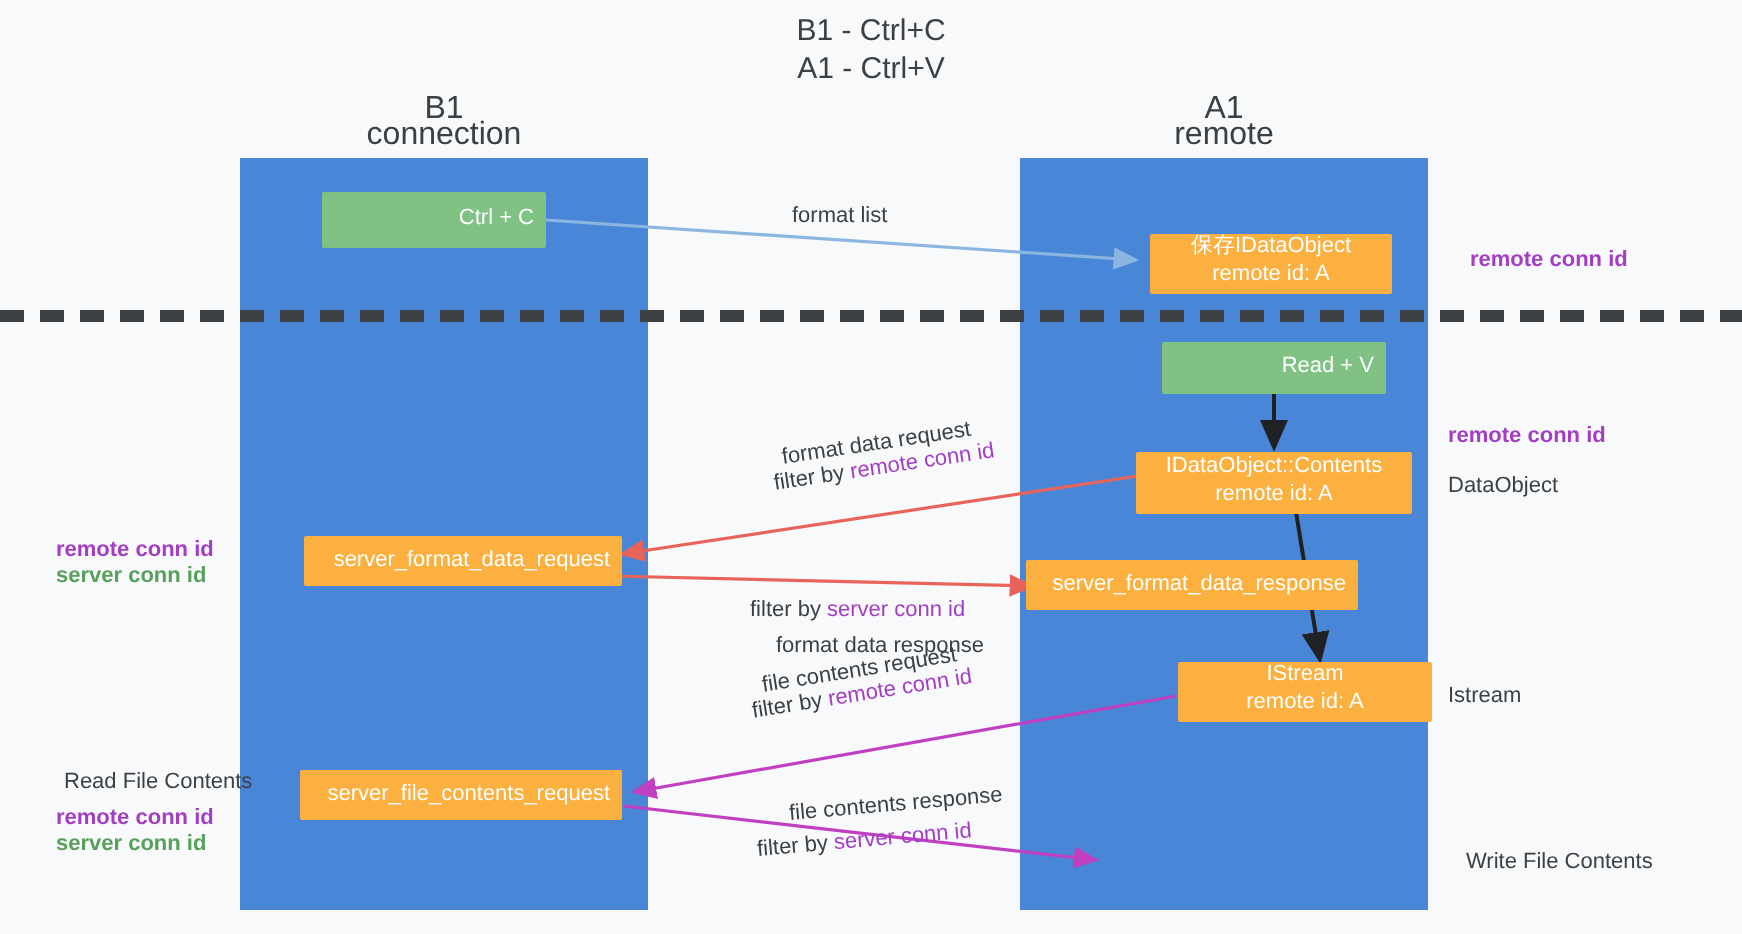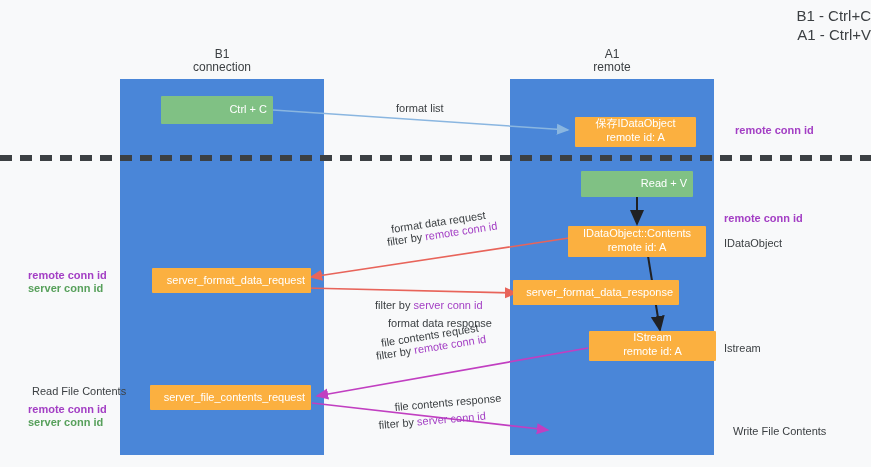--- a/index.html
+++ b/index.html
@@ -9,24 +9,24 @@
     font-family:"Liberation Sans","DejaVu Sans",sans-serif;
     position:relative;
     overflow:hidden;
     color:#3c4043;
   }
   .stage{position:absolute;inset:0;}
   svg.wires{position:absolute;left:0;top:0;width:871px;height:467px;pointer-events:none;}
 
   .title{
     position:absolute;left:0;top:6px;width:871px;
-    text-align:right;font-size:15px;line-height:19px;color:#3c4043;
+    text-align:center;font-size:15px;line-height:19px;color:#3c4043;
   }
   .col-head{
-    position:absolute;text-align:center;font-size:12px;line-height:13px;color:#3c4043;
+    position:absolute;text-align:center;font-size:16px;line-height:13px;color:#3c4043;
   }
   .col-head .l1{display:block;}
   .col-head .l2{display:block;}
 
   .column{position:absolute;background:#4a86d8;}
 
   .node{
     position:absolute;
     box-sizing:border-box;
     display:flex;align-items:center;justify-content:flex-end;
@@ -175,21 +175,21 @@
     <span class="dark">filter by </span><span class="purple bold">server conn id</span>
   </div>
 
   <div class="lbl purple bold" style="left:735px;top:123px;">
     <span>remote conn id</span>
   </div>
   <div class="lbl purple bold" style="left:724px;top:211px;">
     <span>remote conn id</span>
   </div>
   <div class="lbl dark" style="left:724px;top:236px;">
-    <span>IDataObject</span>
+    <span>DataObject</span>
   </div>
   <div class="lbl dark" style="left:724px;top:341px;">
     <span>Istream</span>
   </div>
   <div class="lbl dark" style="left:733px;top:424px;text-align:center;">
     <span>Write File Contents</span>
   </div>
 
   <div class="lbl purple bold" style="left:28px;top:268px;">
     <span>remote conn id</span>

